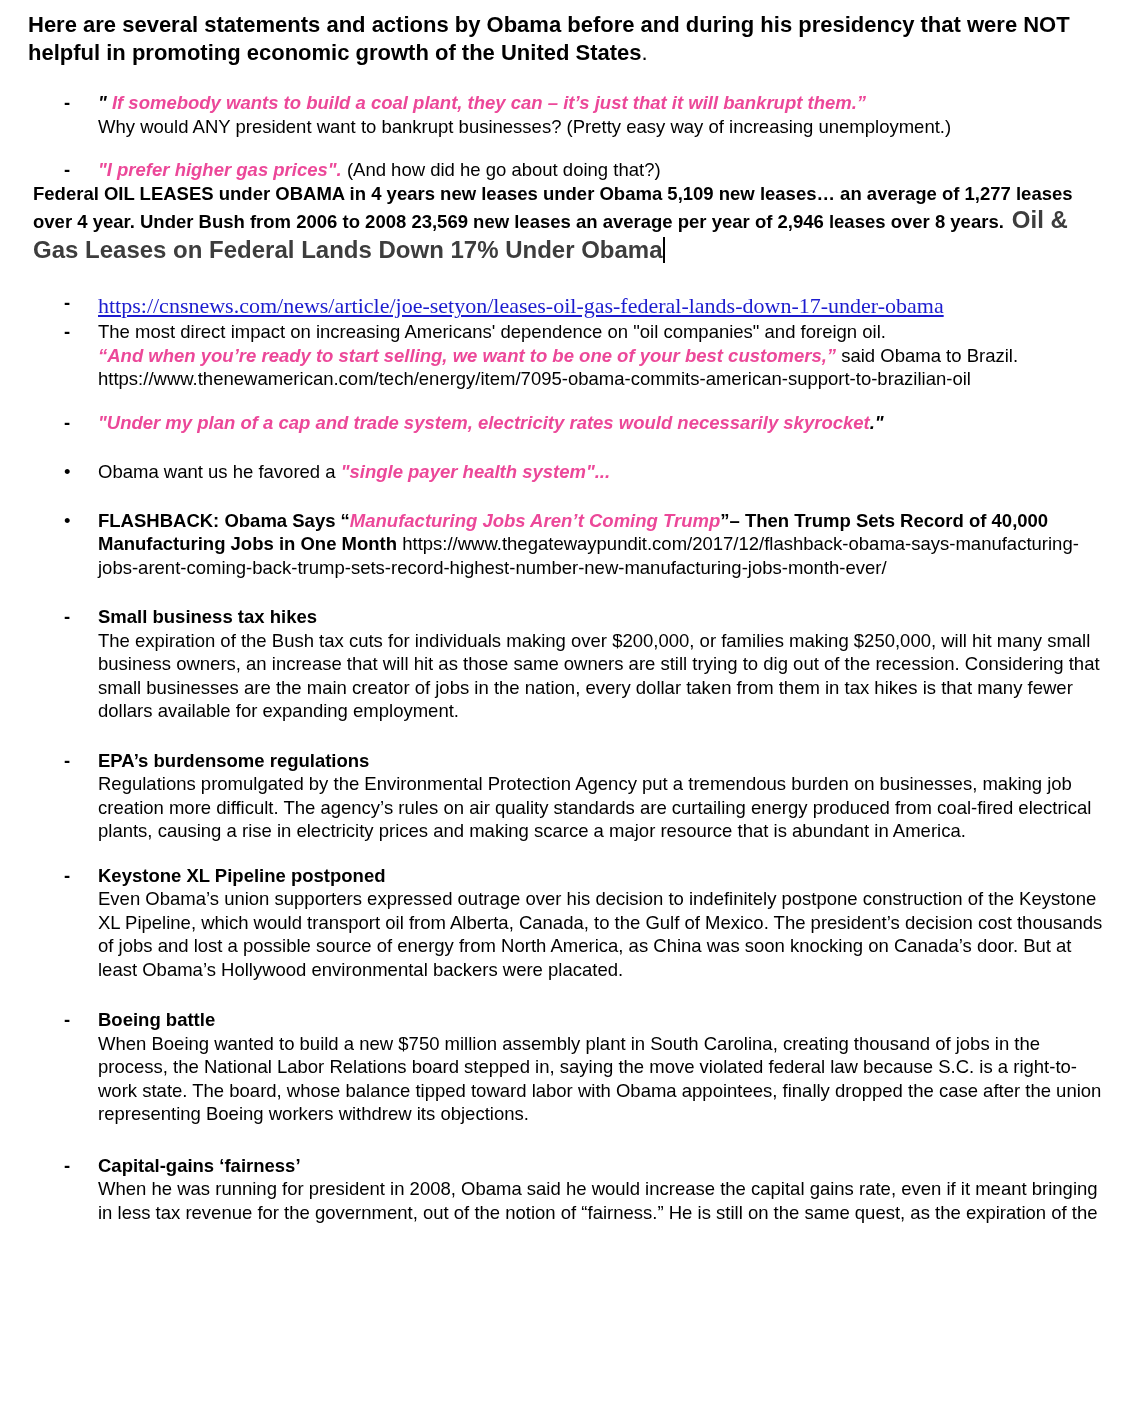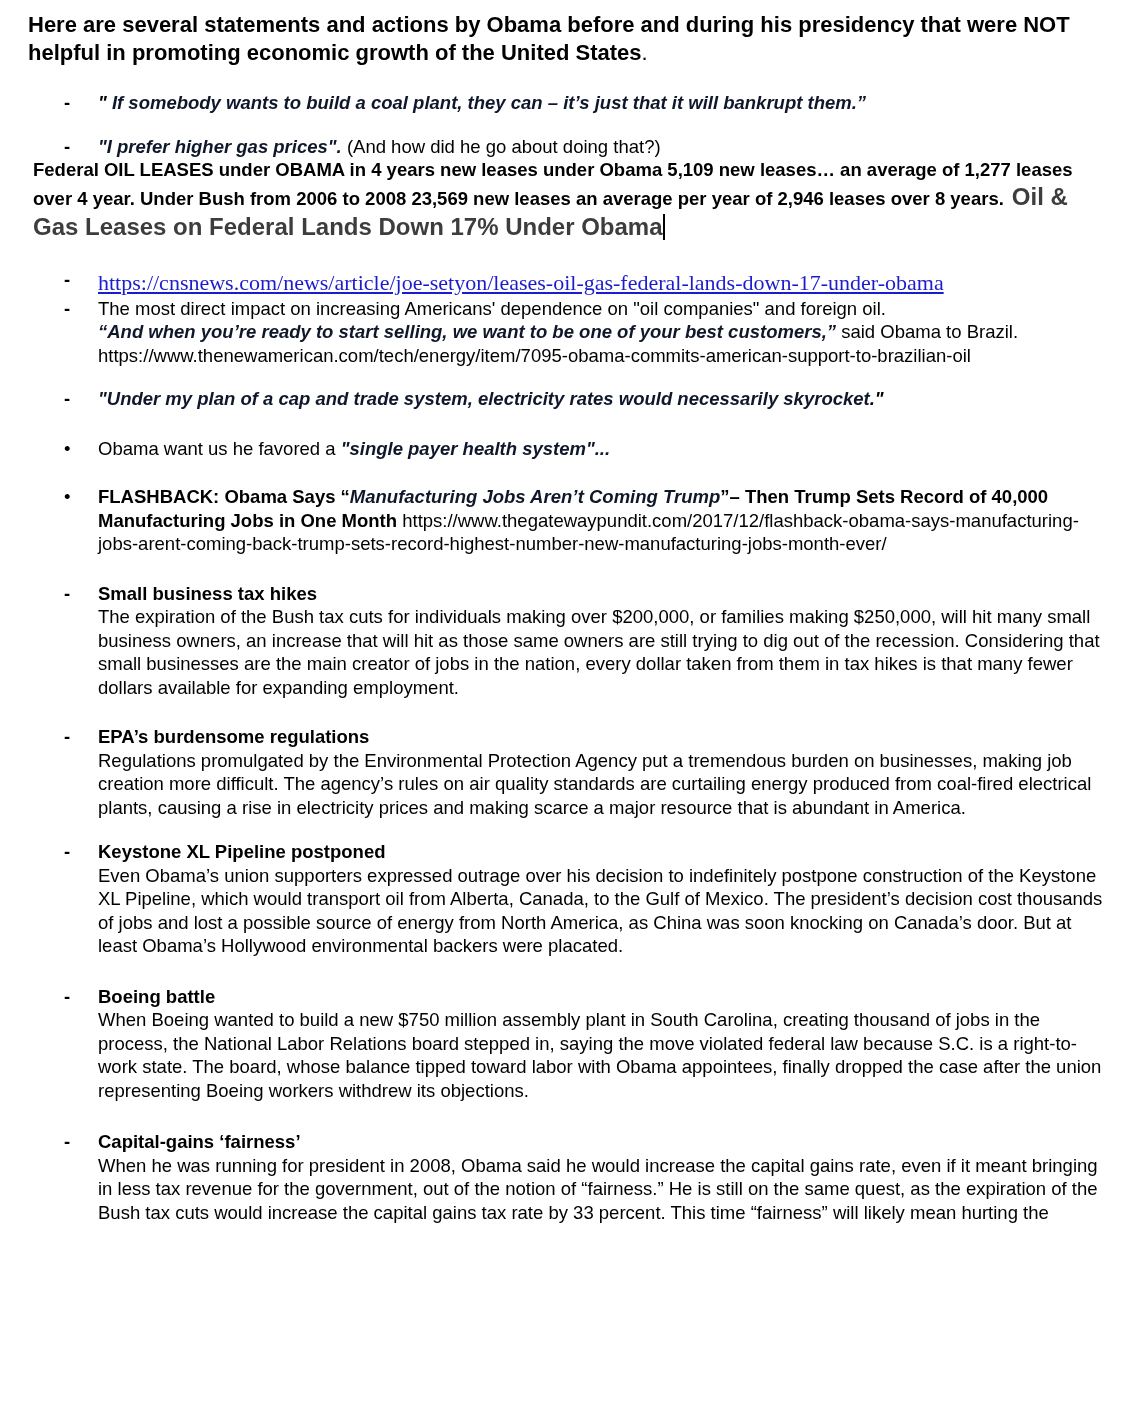--- a/index.html
+++ b/index.html
@@ -11,21 +11,21 @@
     background:#ffffff;
     padding:11px 26px 0 28px;
     font-family:"Liberation Sans", sans-serif;
     font-size:18.5px;
     line-height:23.5px;
     color:#000000;
     overflow:hidden;
   }
   .title { font-size:22px; line-height:28px; }
   .b { font-weight:bold; }
-  .red { color:#0f172a; font-weight:bold; font-style:italic; }
+  .red { color:#ec4899; font-weight:bold; font-style:italic; }
   .bi { font-weight:bold; font-style:italic; }
   .li { position:relative; padding-left:70px; }
   .marker { position:absolute; left:36px; top:0; }
   .marker-dash { font-weight:bold; }
   .p-leases { font-weight:bold; padding-left:5px; }
   .headline { font-size:24px; line-height:30px; font-weight:bold; color:#3d3d3d; margin-left:8px; }
   .cursor { display:inline-block; width:2px; height:26px; background:#000; vertical-align:-5px; }
   a.link-serif {
     font-family:"Liberation Serif", serif;
     font-size:22px; line-height:29px;
@@ -60,20 +60,21 @@
 </head>
 <body>
 
 <div class="page">
 
   <div class="title b"><span>Here are several statements and actions by Obama before and during his presidency that were NOT helpful in promoting economic growth of the United States</span><span style="font-weight:normal">.</span></div>
 
   <div class="li mt-coal">
     <span class="marker marker-dash">-</span>
     <span class="bi">" </span><span class="red">If somebody wants to build a coal plant, they can – it’s just that it will bankrupt them.”</span><br>
+    <span>Why would ANY president want to bankrupt businesses? (Pretty easy way of increasing unemployment.)</span>
   </div>
 
   <div class="li mt-gas">
     <span class="marker marker-dash">-</span>
     <span class="red">"I prefer higher gas prices". </span><span>(And how did he go about doing that?)</span>
   </div>
 
   <div class="p-leases"><span>Federal OIL LEASES under OBAMA in 4 years new leases under Obama 5,109 new leases… an average of 1,277 leases over 4 year.  Under Bush from 2006 to 2008 23,569 new leases an average per year of 2,946 leases over 8 years.</span><span class="headline">Oil &amp; Gas Leases on Federal Lands Down 17% Under Obama</span><span class="cursor"></span></div>
 
   <div class="li mt-cns">

